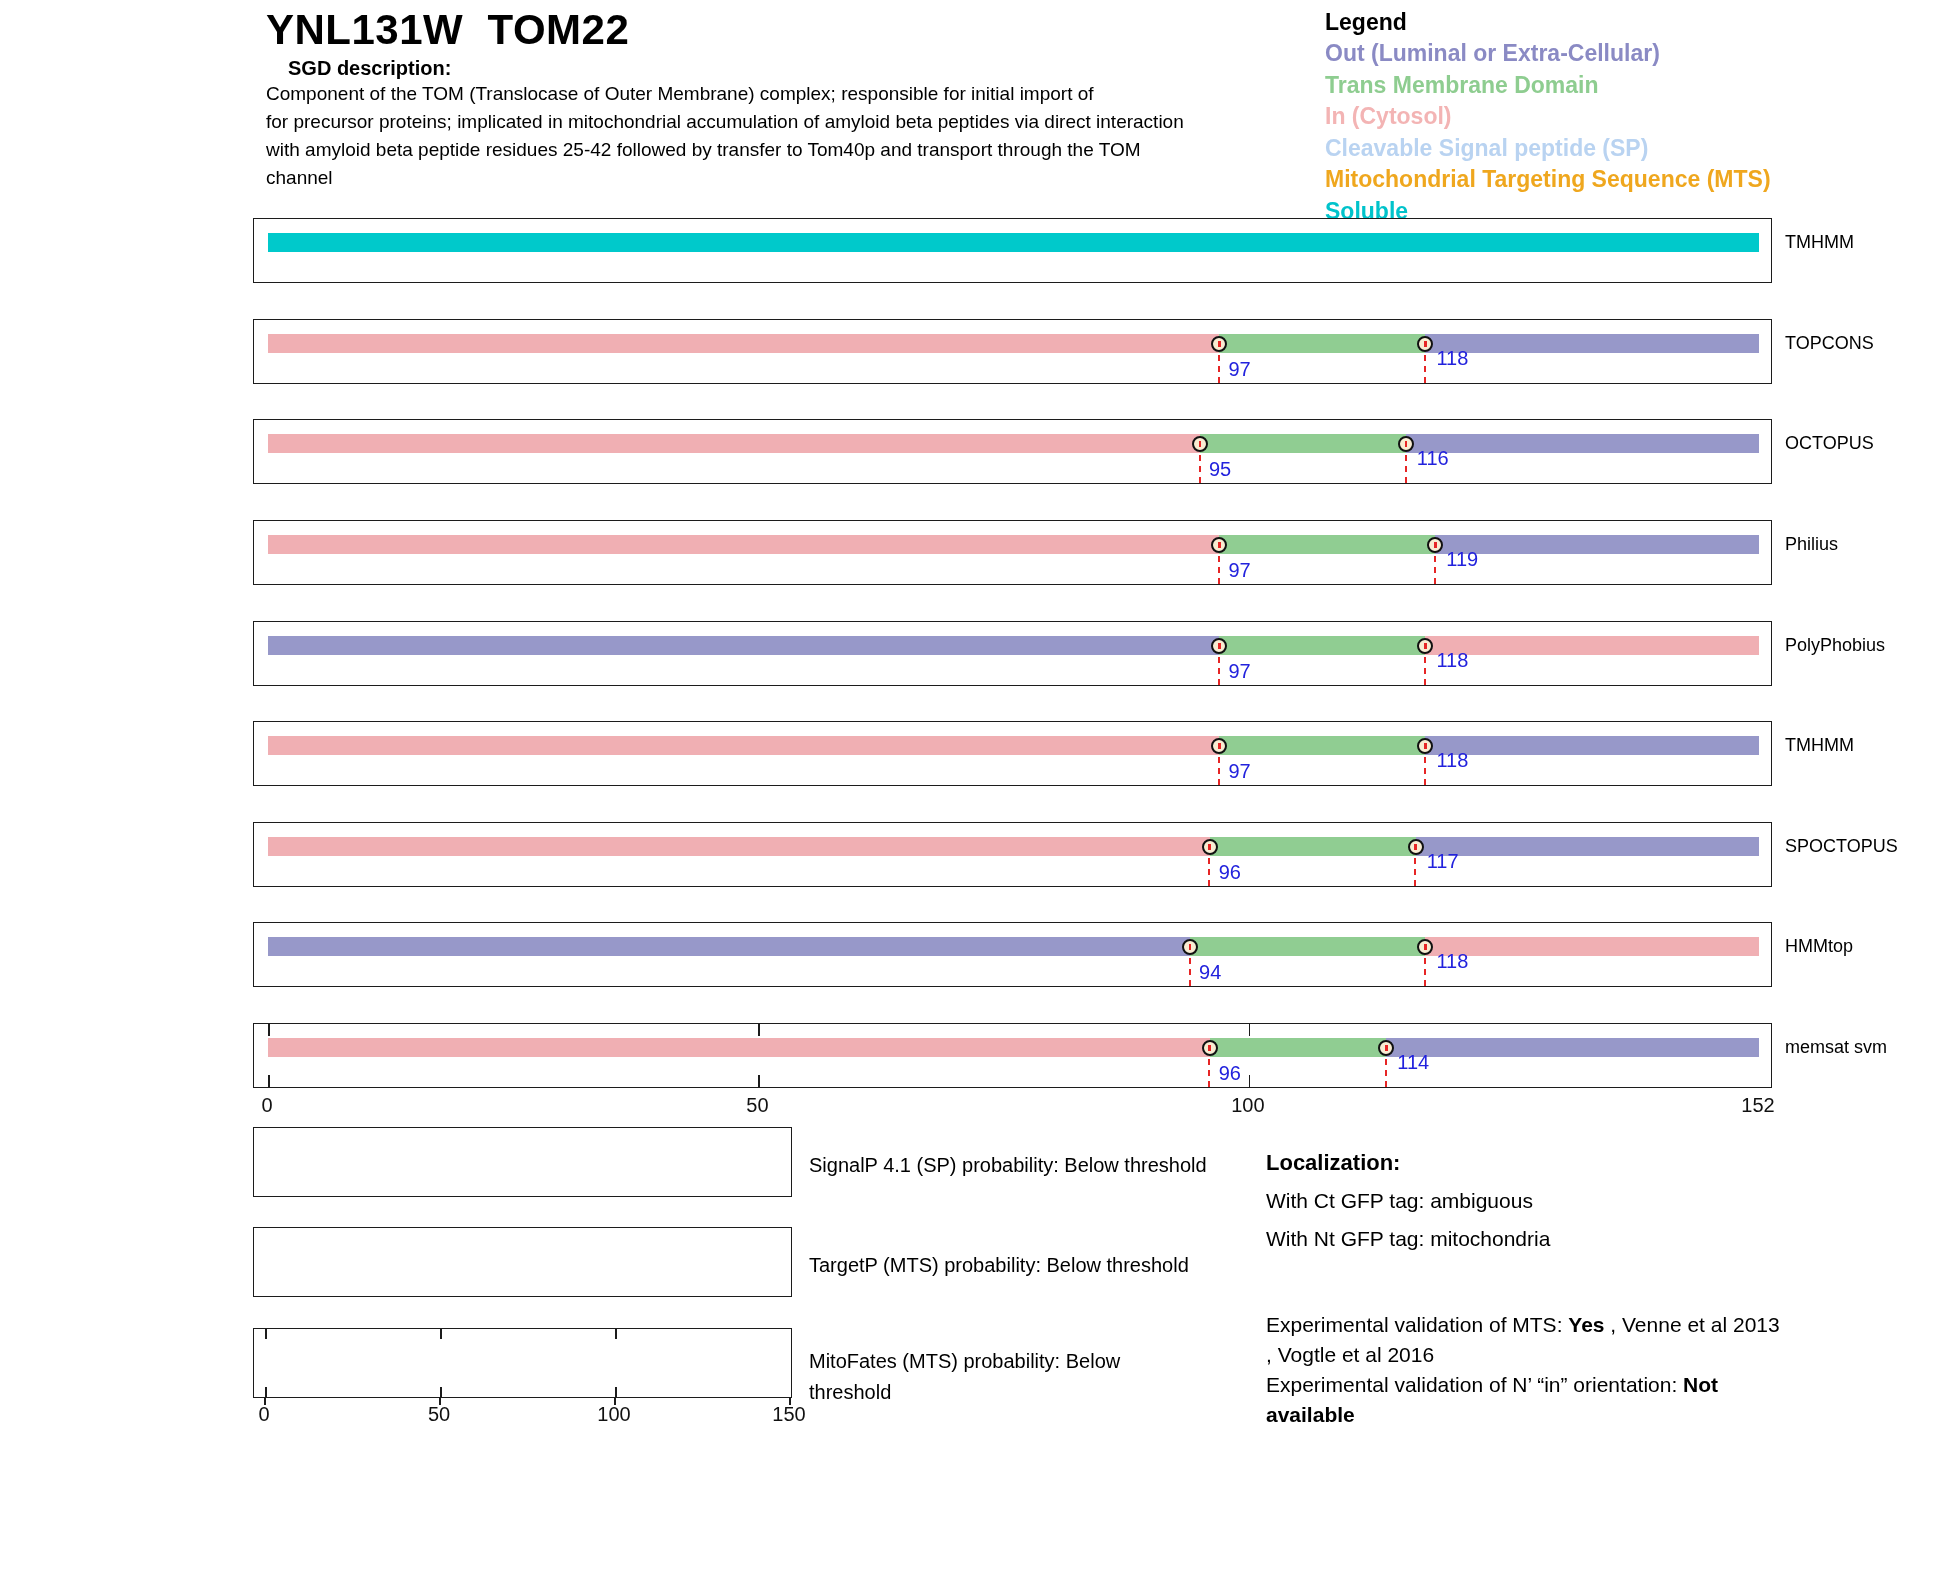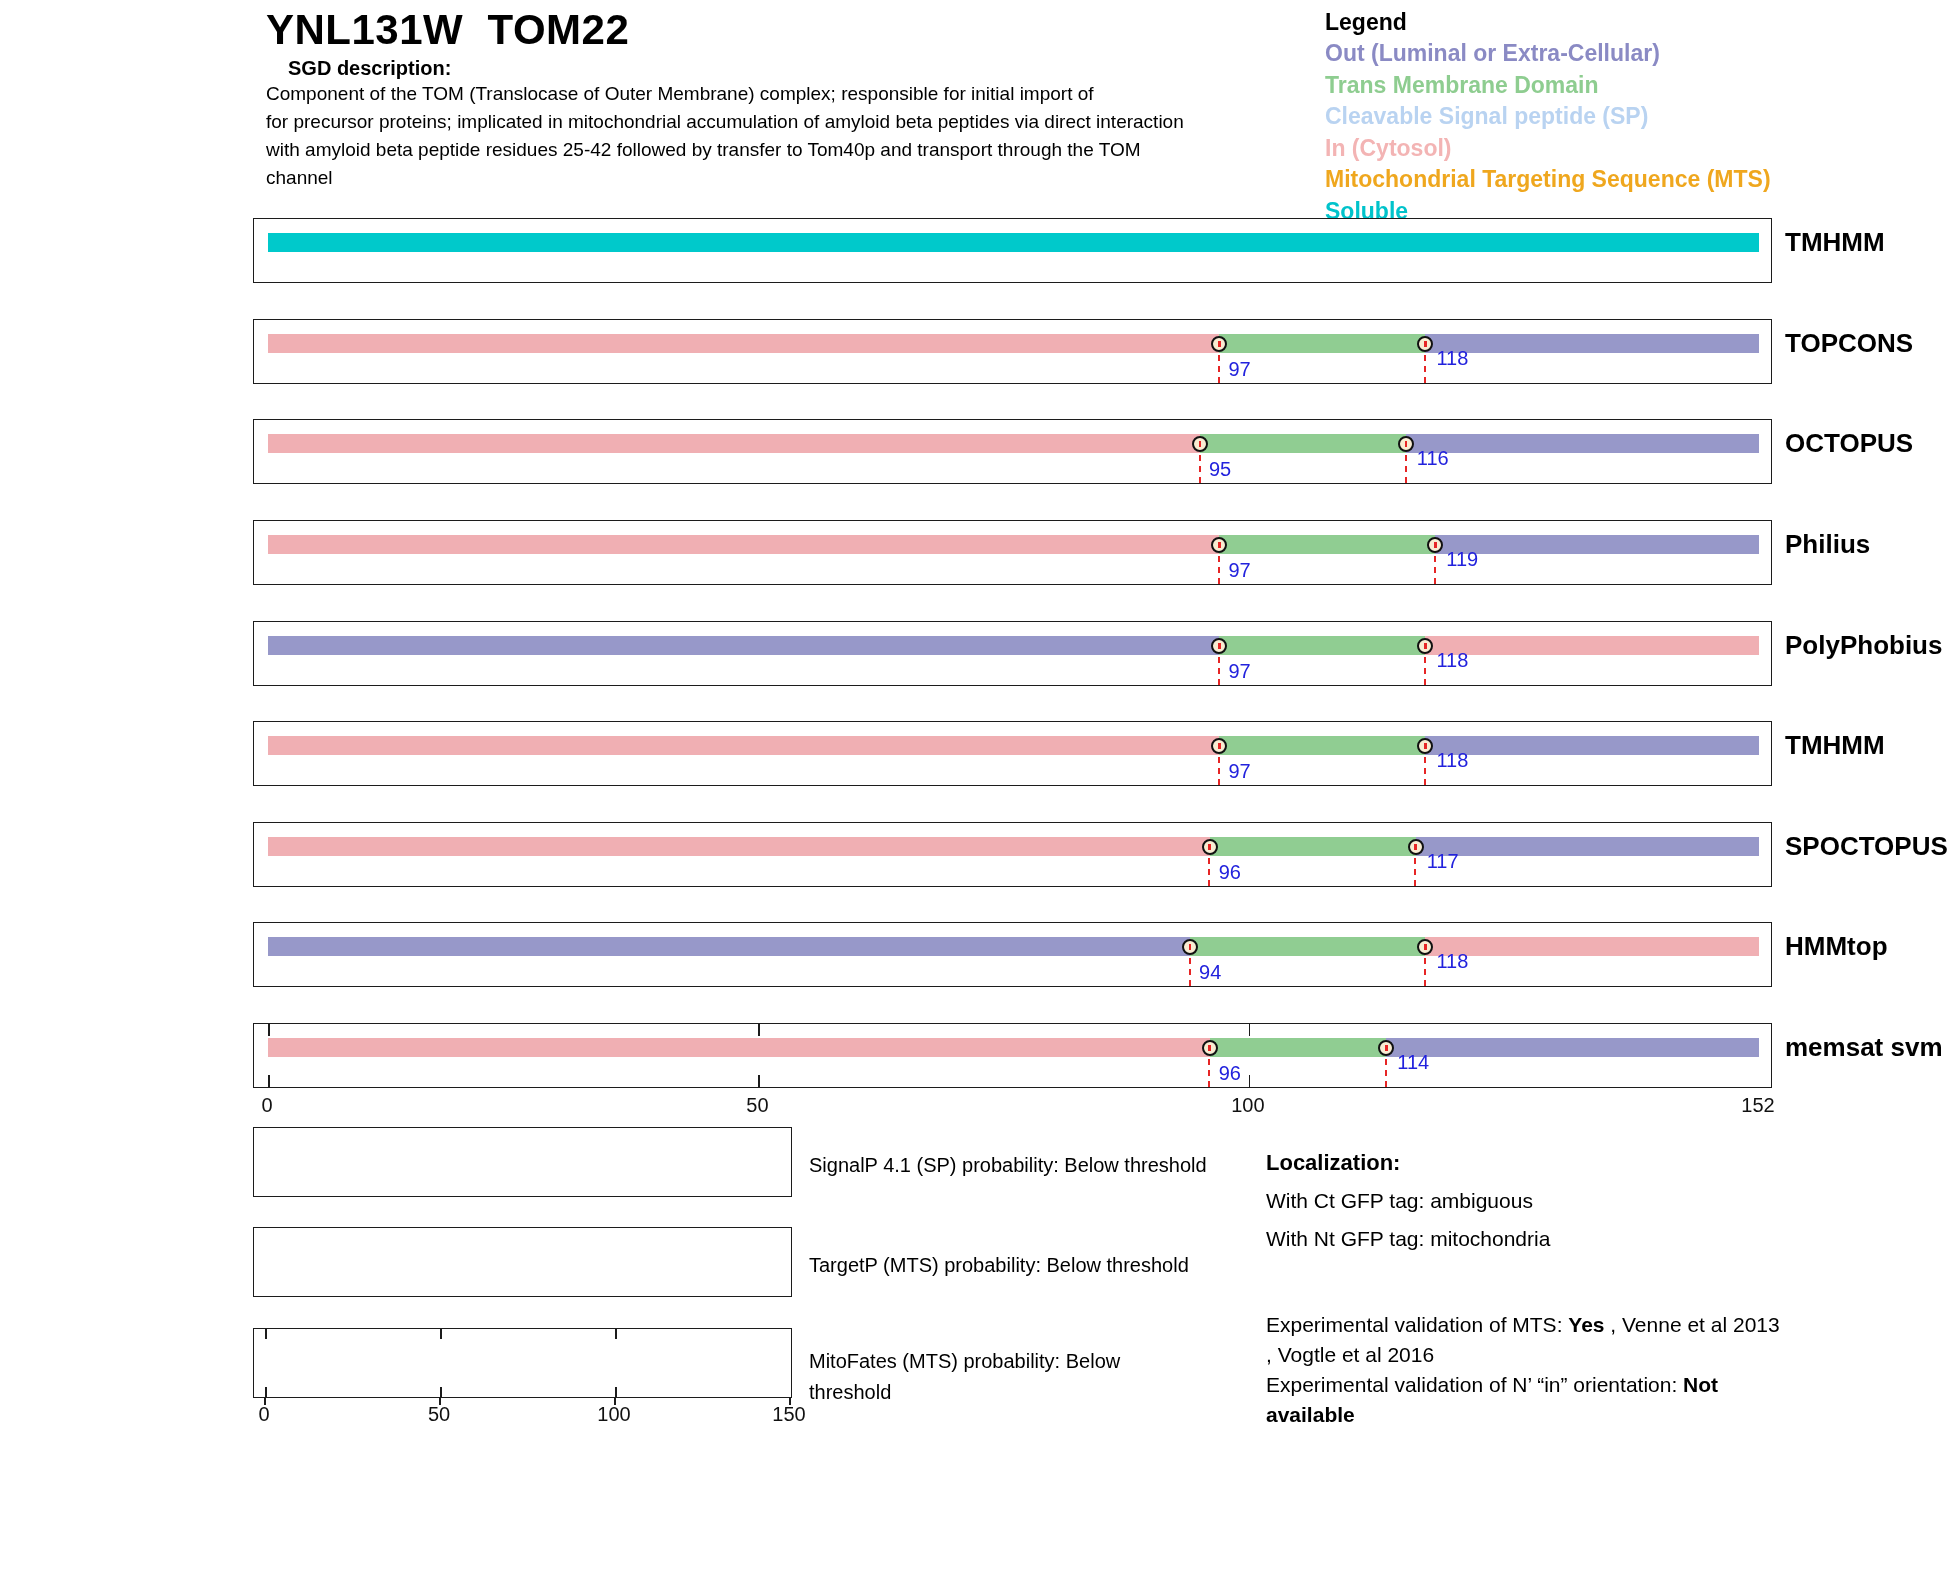--- a/index.html
+++ b/index.html
@@ -15,21 +15,21 @@
   .legend { left:1325px; top:6px; width:560px; }
   .legend-title { font-size:23px; font-weight:bold; line-height:32px; }
   .legend-item { font-size:23px; font-weight:bold; line-height:31.5px; white-space:nowrap; }
 
   .track-box { position:absolute; background:#fff; border:1.5px solid #1c1c1c; box-sizing:border-box; }
   .seg { position:absolute; }
   .marker-dash { position:absolute; width:0; border-left:2.5px dashed #e62525; z-index:2; }
   .marker-circle { position:absolute; box-sizing:border-box; border:2.5px solid #111; border-radius:50%; background:#f8ecd2; z-index:3; }
   .marker-tick { position:absolute; background:#e62525; z-index:4; }
   .marker-num { position:absolute; font-size:20px; color:#2222dd; white-space:nowrap; z-index:5; }
-  .track-label { position:absolute; font-size:26px; font-weight:bold; line-height:28px; white-space:nowrap; }
+  .track-label { position:absolute; font-size:18px; font-weight:normal; line-height:28px; white-space:nowrap; }
 
   .axis-label { position:absolute; width:90px; margin-left:-45px; text-align:center; font-size:20px; color:#111; }
   .inner-tick { position:absolute; width:1.5px; background:#1c1c1c; }
   .outer-tick { position:absolute; width:1.5px; background:#1c1c1c; }
 
   .prob-box { position:absolute; background:#fff; border:1.5px solid #1c1c1c; box-sizing:border-box; }
   .prob-label { position:absolute; font-size:20px; line-height:31px; white-space:nowrap; }
 
   .loc-title { font-size:22px; font-weight:bold; }
   .loc-line { font-size:21px; line-height:26px; white-space:nowrap; }
@@ -48,22 +48,22 @@
       <div>for precursor proteins; implicated in mitochondrial accumulation of amyloid beta peptides via direct interaction</div>
       <div>with amyloid beta peptide residues 25-42 followed by transfer to Tom40p and transport through the TOM</div>
       <div>channel</div>
     </div>
 
   <div class="abs legend">
     <div class="legend-title">Legend</div>
     <div id="legend-items">
         <div class="legend-item" style="color: rgb(138, 138, 196);">Out (Luminal or Extra-Cellular)</div>
         <div class="legend-item" style="color: rgb(142, 205, 144);">Trans Membrane Domain</div>
+        <div class="legend-item" style="color: rgb(243, 180, 180);">In (Cytosol)</div>
         <div class="legend-item" style="color: rgb(185, 211, 241);">Cleavable Signal peptide (SP)</div>
-        <div class="legend-item" style="color: rgb(243, 180, 180);">In (Cytosol)</div>
         <div class="legend-item" style="color: rgb(239, 167, 30);">Mitochondrial Targeting Sequence (MTS)</div>
         <div class="legend-item" style="color: rgb(0, 195, 203);">Soluble</div>
       </div>
   </div>
 
   <div id="tracks">
       <div class="track-box" style="left: 253px; top: 218px; width: 1519px; height: 65px;">
         <div class="seg" style="left: 14px; width: 1491px; top: 14px; height: 19px; background: rgb(0, 201, 203);"></div>
       </div>
       <div class="track-label" style="left: 1785px; top: 227.5px;">TMHMM</div>

